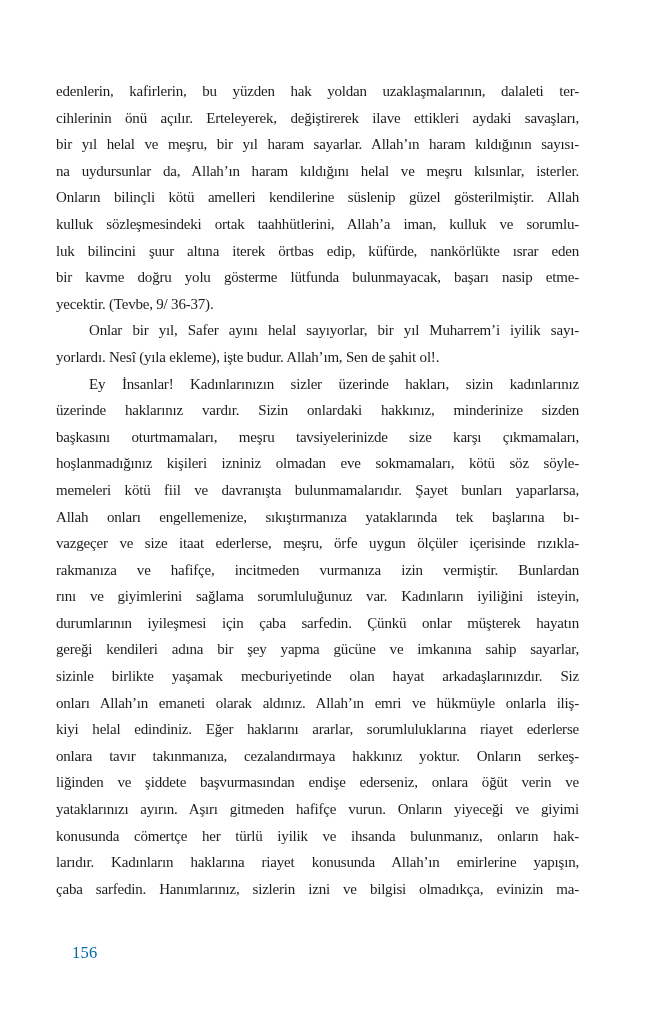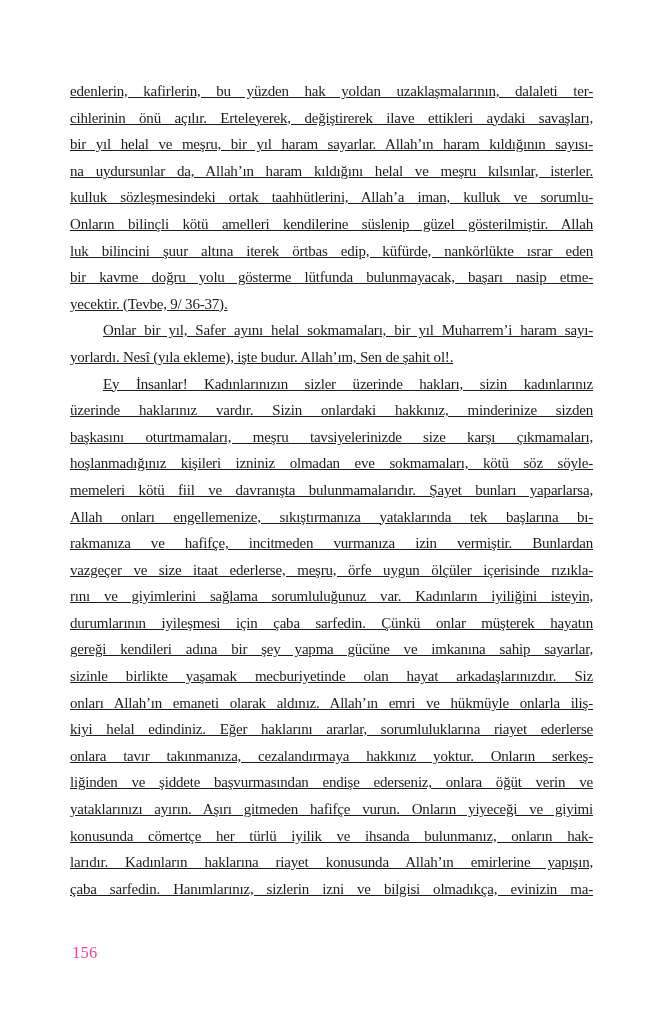--- a/index.html
+++ b/index.html
@@ -12,24 +12,23 @@
     width: 658px;
     height: 1024px;
     margin: 0 auto;
     background: #ffffff;
     font-family: "Liberation Serif", "DejaVu Serif", serif;
     color: #1c1c1c;
     overflow: hidden;
   }
   .text-block {
     position: absolute;
-    left: 70px;
+    left: 56px;
     top: 78px;
     width: 523px;
-    text-decoration: underline;
   }
   .line {
     font-size: 15px;
     line-height: 26.6px;
     letter-spacing: -0.2px;
     white-space: nowrap;
     text-align: justify;
     text-align-last: justify;
   }
   .line.para-end {
@@ -39,47 +38,47 @@
   .line.indent {
     padding-left: 33px;
   }
   .page-number {
     position: absolute;
     left: 72px;
     top: 941px;
     font-size: 16.5px;
     line-height: 24px;
     letter-spacing: 0.2px;
-    color: #ec4899;
+    color: #0369a1;
   }
 </style>
 </head>
 <body>
 
 <div class="book-page">
   <div class="text-block">
     <div class="line">edenlerin, kafirlerin, bu yüzden hak yoldan uzaklaşmalarının, dalaleti ter-</div>
     <div class="line">cihlerinin önü açılır. Erteleyerek, değiştirerek ilave ettikleri aydaki savaşları,</div>
     <div class="line">bir yıl helal ve meşru, bir yıl haram sayarlar. Allah’ın haram kıldığının sayısı-</div>
     <div class="line">na uydursunlar da, Allah’ın haram kıldığını helal ve meşru kılsınlar, isterler.</div>
+    <div class="line">Onların bilinçli kötü amelleri kendilerine süslenip güzel gösterilmiştir. Allah</div>
     <div class="line">kulluk sözleşmesindeki ortak taahhütlerini, Allah’a iman, kulluk ve sorumlu-</div>
-    <div class="line">Onların bilinçli kötü amelleri kendilerine süslenip güzel gösterilmiştir. Allah</div>
     <div class="line">luk bilincini şuur altına iterek örtbas edip, küfürde, nankörlükte ısrar eden</div>
     <div class="line">bir kavme doğru yolu gösterme lütfunda bulunmayacak, başarı nasip etme-</div>
     <div class="line para-end">yecektir. (Tevbe, 9/ 36-37).</div>
-    <div class="line indent">Onlar bir yıl, Safer ayını helal sokmamaları, bir yıl Muharrem’i haram sayı-</div>
+    <div class="line indent">Onlar bir yıl, Safer ayını helal sayıyorlar, bir yıl Muharrem’i iyilik sayı-</div>
     <div class="line para-end">yorlardı. Nesî (yıla ekleme), işte budur. Allah’ım, Sen de şahit ol!.</div>
     <div class="line indent">Ey İnsanlar! Kadınlarınızın sizler üzerinde hakları, sizin kadınlarınız</div>
     <div class="line">üzerinde haklarınız vardır. Sizin onlardaki hakkınız, minderinize sizden</div>
     <div class="line">başkasını oturtmamaları, meşru tavsiyelerinizde size karşı çıkmamaları,</div>
     <div class="line">hoşlanmadığınız kişileri izniniz olmadan eve sokmamaları, kötü söz söyle-</div>
     <div class="line">memeleri kötü fiil ve davranışta bulunmamalarıdır. Şayet bunları yaparlarsa,</div>
     <div class="line">Allah onları engellemenize, sıkıştırmanıza yataklarında tek başlarına bı-</div>
+    <div class="line">vazgeçer ve size itaat ederlerse, meşru, örfe uygun ölçüler içerisinde rızıkla-</div>
     <div class="line">rakmanıza ve hafifçe, incitmeden vurmanıza izin vermiştir. Bunlardan</div>
-    <div class="line">vazgeçer ve size itaat ederlerse, meşru, örfe uygun ölçüler içerisinde rızıkla-</div>
     <div class="line">rını ve giyimlerini sağlama sorumluluğunuz var. Kadınların iyiliğini isteyin,</div>
     <div class="line">durumlarının iyileşmesi için çaba sarfedin. Çünkü onlar müşterek hayatın</div>
     <div class="line">gereği kendileri adına bir şey yapma gücüne ve imkanına sahip sayarlar,</div>
     <div class="line">sizinle birlikte yaşamak mecburiyetinde olan hayat arkadaşlarınızdır. Siz</div>
     <div class="line">onları Allah’ın emaneti olarak aldınız. Allah’ın emri ve hükmüyle onlarla iliş-</div>
     <div class="line">kiyi helal edindiniz. Eğer haklarını ararlar, sorumluluklarına riayet ederlerse</div>
     <div class="line">onlara tavır takınmanıza, cezalandırmaya hakkınız yoktur. Onların serkeş-</div>
     <div class="line">liğinden ve şiddete başvurmasından endişe ederseniz, onlara öğüt verin ve</div>
     <div class="line">yataklarınızı ayırın. Aşırı gitmeden hafifçe vurun. Onların yiyeceği ve giyimi</div>
     <div class="line">konusunda cömertçe her türlü iyilik ve ihsanda bulunmanız, onların hak-</div>

